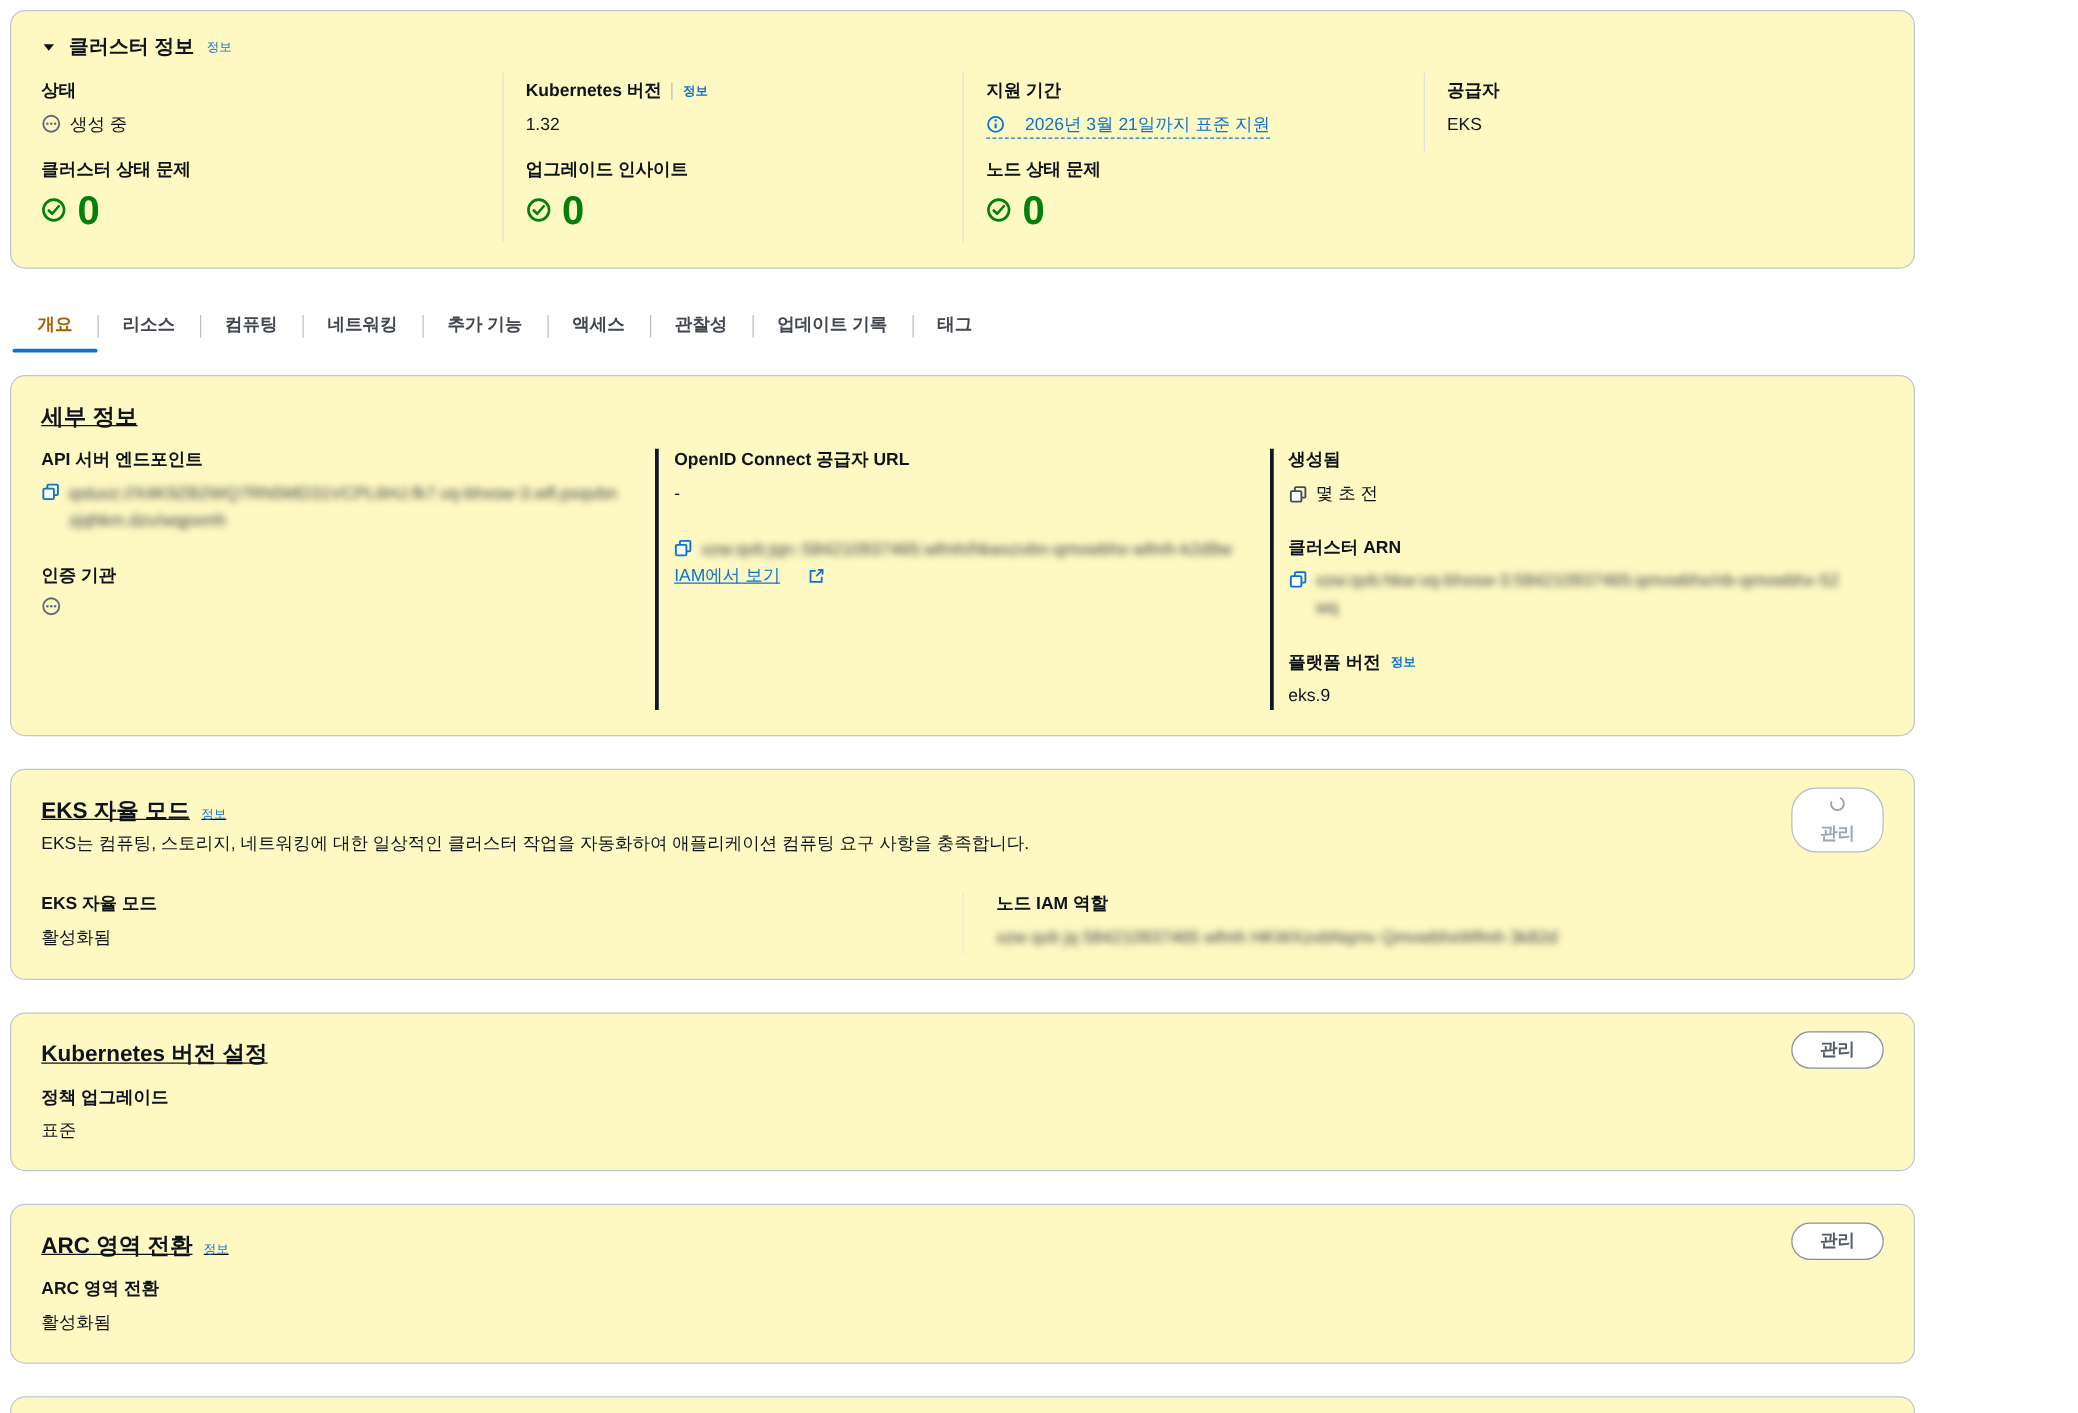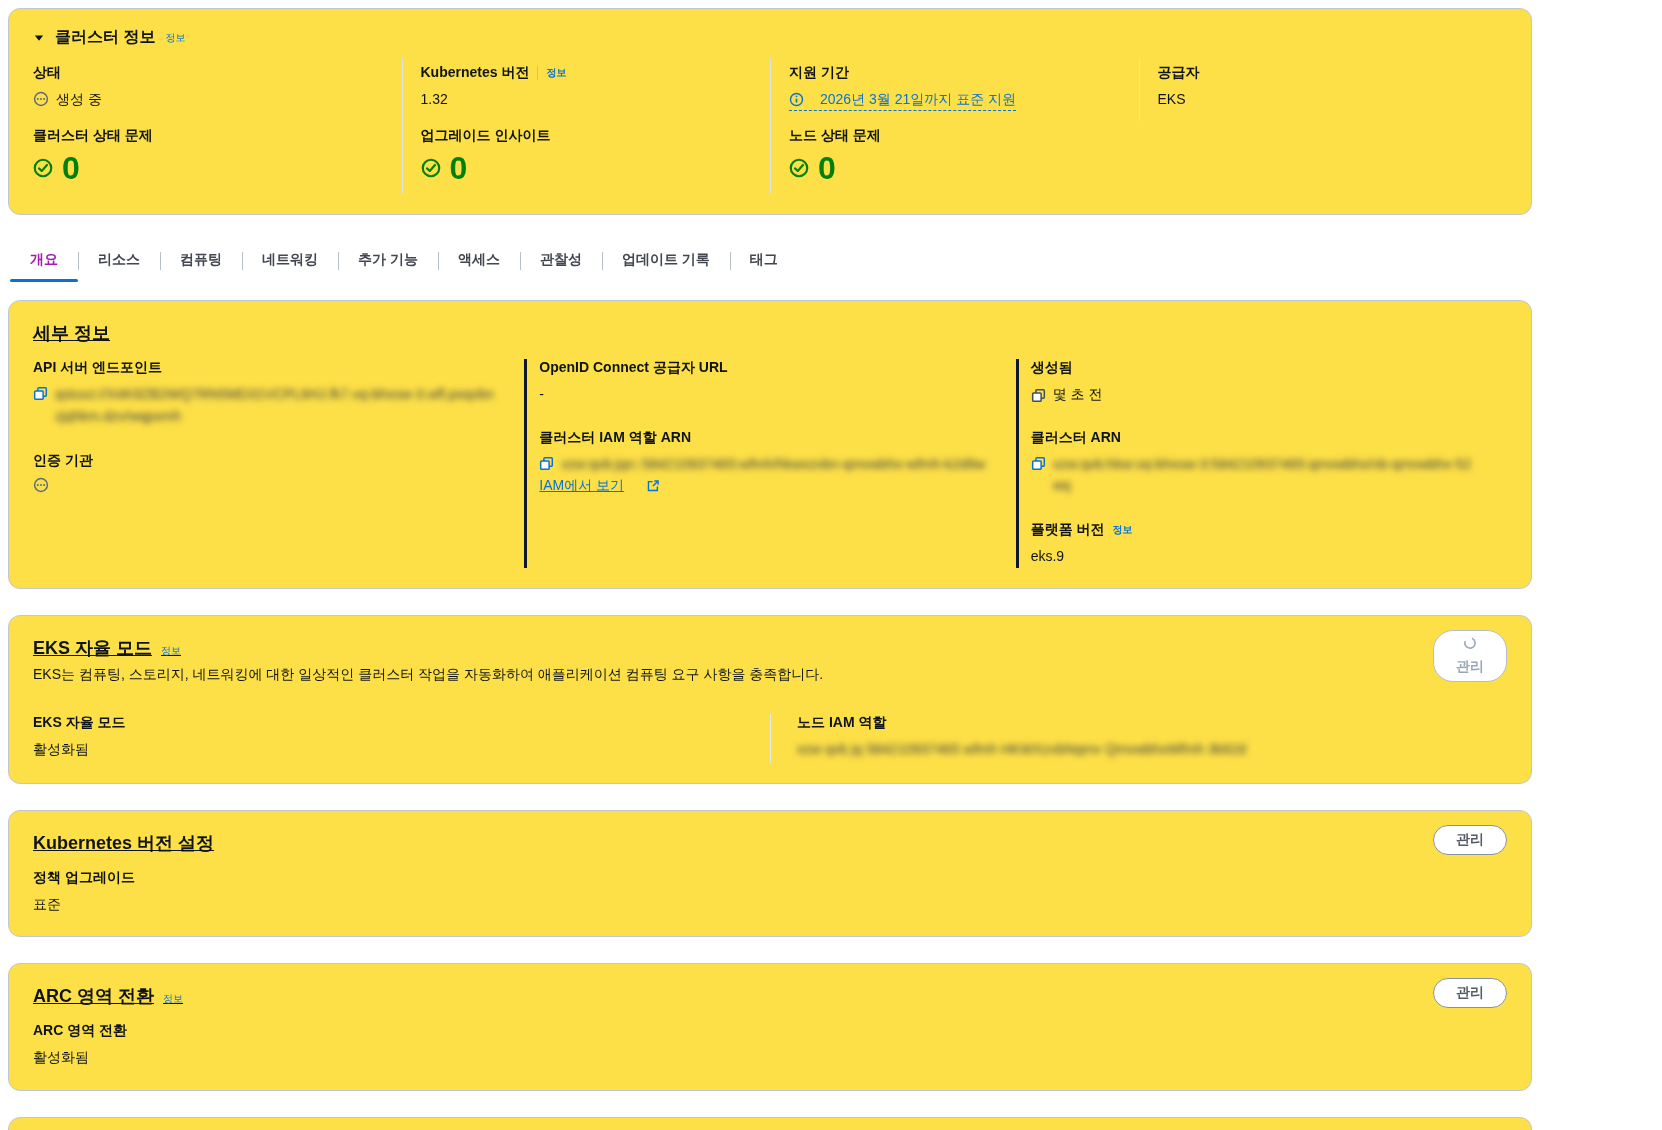--- a/index.html
+++ b/index.html
@@ -5,21 +5,21 @@
   * { box-sizing: border-box; }
   html,body { margin:0; padding:0; background:#fff; }
   body {
     font-family: "Liberation Sans", "DejaVu Sans", sans-serif;
     font-size: 14px;
     color: #0f141a;
   }
   .page { width: 1524px; margin: 8px 0 0 8px; }
 
   .card {
-    background:#fde047;
+    background:#fef9c3;
     border:1px solid #c1c7d0;
     border-radius:12px;
     padding:14px 24px 20px;
     margin-bottom:26px;
   }
 
   
   .panel-header { display:flex; align-items:center; gap:10px; margin:4px 0 10px; }
   .panel-title { font-size:16px; font-weight:700; margin:0; }
   .info-link { color:#0972d3; font-size:10px; text-decoration:none; cursor:pointer; }
@@ -48,21 +48,21 @@
   .tabs { display:flex; align-items:stretch; margin:4px 0 18px; padding-left:2px; }
   .tab {
     position:relative; background:none; border:none; cursor:pointer;
     font-family:inherit; font-size:14px; font-weight:700; color:#424650;
     padding:10px 20px 13px;
   }
   .tab:not(:first-child)::before {
     content:""; position:absolute; left:0; top:50%; transform:translateY(-55%);
     width:1px; height:18px; background:#b6bec9;
   }
-  .tab.active { color:#a21caf;text-align:center; }
+  .tab.active { color:#a16207;text-align:center; }
   .tab.active::after {
     content:""; position:absolute; left:0; right:0; bottom:0; height:3px;
     background:#0972d3; border-radius:2px;
   }
 
   
   .card-title { font-size:18px; font-weight:700; margin:0; display:inline; }
   .card-header { display:flex; justify-content:space-between; align-items:flex-start; margin-bottom:4px; }
   .title-wrap { display:flex; align-items:baseline; gap:9px; padding-top:6px;text-decoration:underline; }
   .card-desc { margin:6px 0 18px; color:#0f141a; }
@@ -262,21 +262,20 @@
           </div>
         </div>
       </div>
 
       <div class="col">
         <div class="field">
           <div class="flabel">OpenID Connect 공급자 URL</div>
           <div class="fvalue dash">-</div>
         </div>
         <div class="field">
-          <div class="flabel">클러스터 IAM 역할 ARN</div>
           <div class="fvalue top">
             <button class="copy-icon" aria-label="copy">
               <svg width="15" height="15" viewBox="0 0 16 16">
                   <rect x="5.2" y="1.8" width="9" height="9" rx="1" fill="none" stroke="currentColor" stroke-width="1.6"></rect>
                   <rect x="1.8" y="5.2" width="9" height="9" rx="1" fill="#fff" stroke="currentColor" stroke-width="1.6"></rect>
                 </svg>
             </button>
             <span class="blurred">xzw:qvb:jqn::584210937465:wfmh/hkwxzvbn-qmvwbhx-wfmh-k2d9w</span>
           </div>
           <a class="iam-link">

